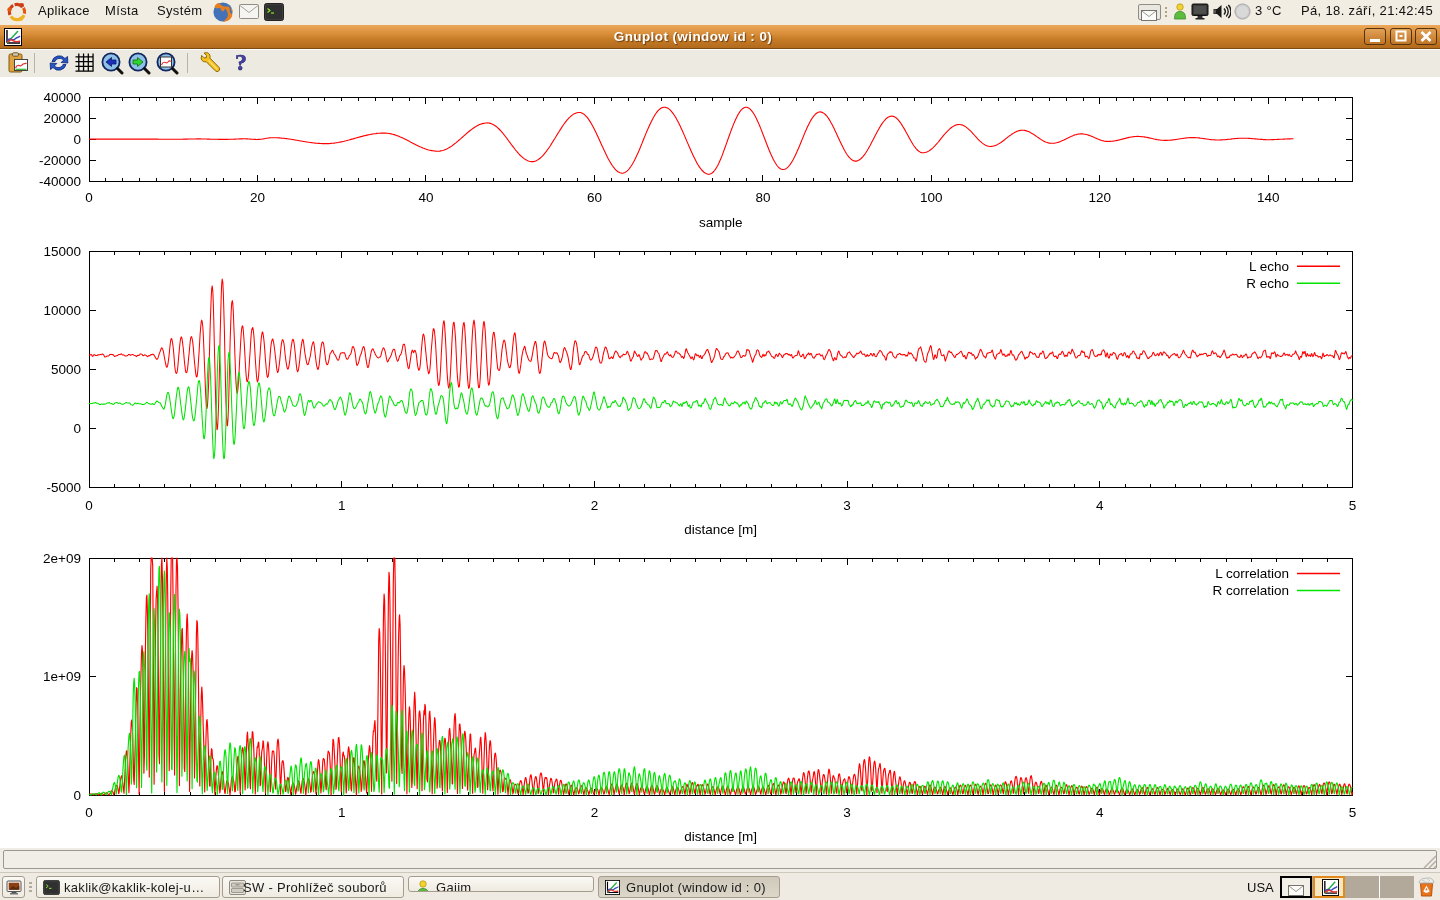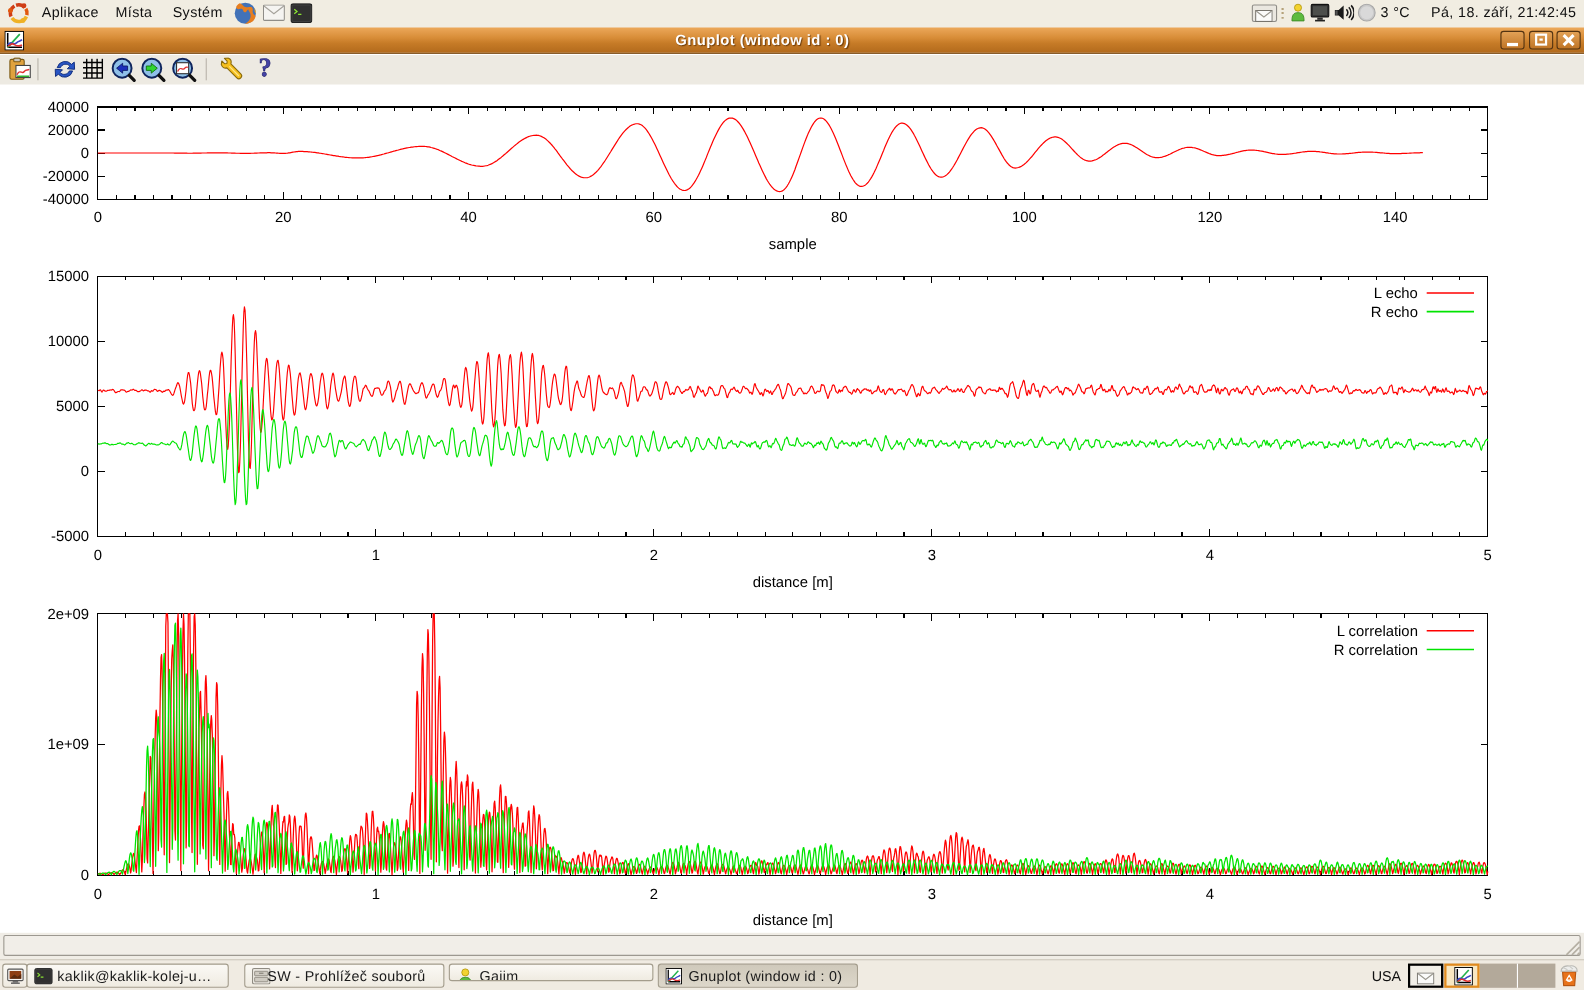--- a/index.html
+++ b/index.html
@@ -407,21 +407,21 @@
   <div style="position:absolute;left:2px;top:3px;width:23px;height:22px;border:1px solid #a49d8d;border-radius:3px;background:linear-gradient(#fbf9f5,#efebe1);">
         <span style="position:absolute;left:3px;top:3px;"><svg width="16" height="15" viewBox="0 0 16 15">
             <rect x="1" y="1" width="14" height="10.5" rx="1" fill="#f7f6f3" stroke="#555"></rect>
             <rect x="2.7" y="2.7" width="10.6" height="7" fill="#8e3e12"></rect>
             <path d="M2.7 9.7 L7 6 L10 8 L13.3 5.5 L13.3 9.7Z" fill="#5c2a0c"></path>
             <rect x="5.5" y="12" width="5" height="1.2" fill="#555"></rect>
             <rect x="4" y="13.2" width="8" height="1.2" fill="#555"></rect>
           </svg></span>
       </div>
   <span style="position:absolute;left:29px;top:9px;width:3px;height:11px;background:repeating-linear-gradient(#b3ab99 0 2px,transparent 2px 4px);"></span>
-  <div style="position:absolute;left:24px;top:3px;width:184px;height:22px;border:1px solid #a49d8d;border-radius:3px;background:linear-gradient(#fbf9f5,#efebe1);box-sizing:border-box;overflow:hidden;white-space:nowrap;">
+  <div style="position:absolute;left:36px;top:3px;width:184px;height:22px;border:1px solid #a49d8d;border-radius:3px;background:linear-gradient(#fbf9f5,#efebe1);box-sizing:border-box;overflow:hidden;white-space:nowrap;">
 <span style="position:absolute;left:6px;top:3px;"><svg width="17" height="15" viewBox="0 0 20 18">
             <rect x="0.5" y="0.5" width="19" height="17" rx="2" fill="#3e3e3e" stroke="#222"></rect>
             <rect x="2" y="2" width="16" height="14" rx="1" fill="#303030"></rect>
             <path d="M3.5 5.5L6 7.5L3.5 9.5" stroke="#8ae234" stroke-width="1.2" fill="none"></path>
             <path d="M7 10H10" stroke="#8ae234" stroke-width="1.2"></path>
           </svg></span>
 <span style="position:absolute;left:27px;top:3px;font-size:13px;color:#1a1a1a;letter-spacing:0.3px;">kaklik@kaklik-kolej-u…</span>
       </div>
   <div style="position:absolute;left:222px;top:3px;width:182px;height:22px;border:1px solid #a49d8d;border-radius:3px;background:linear-gradient(#fbf9f5,#efebe1);box-sizing:border-box;overflow:hidden;white-space:nowrap;">
 <span style="position:absolute;left:6px;top:3px;"><svg width="17" height="15" viewBox="0 0 17 15">

